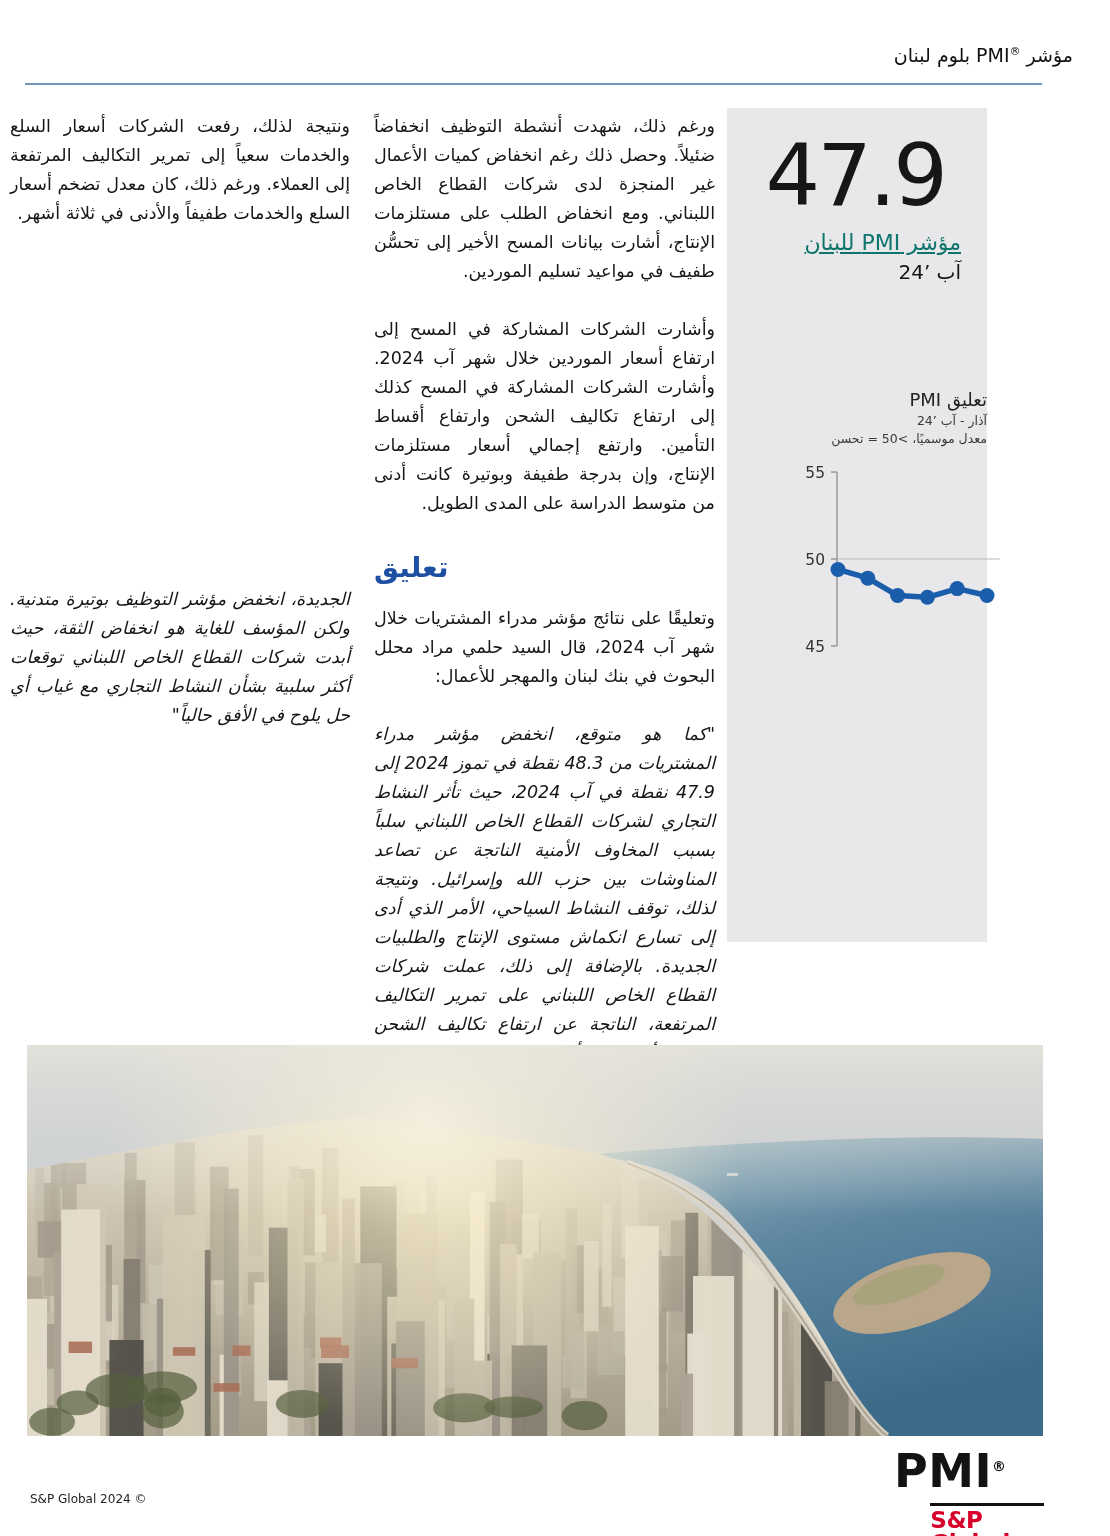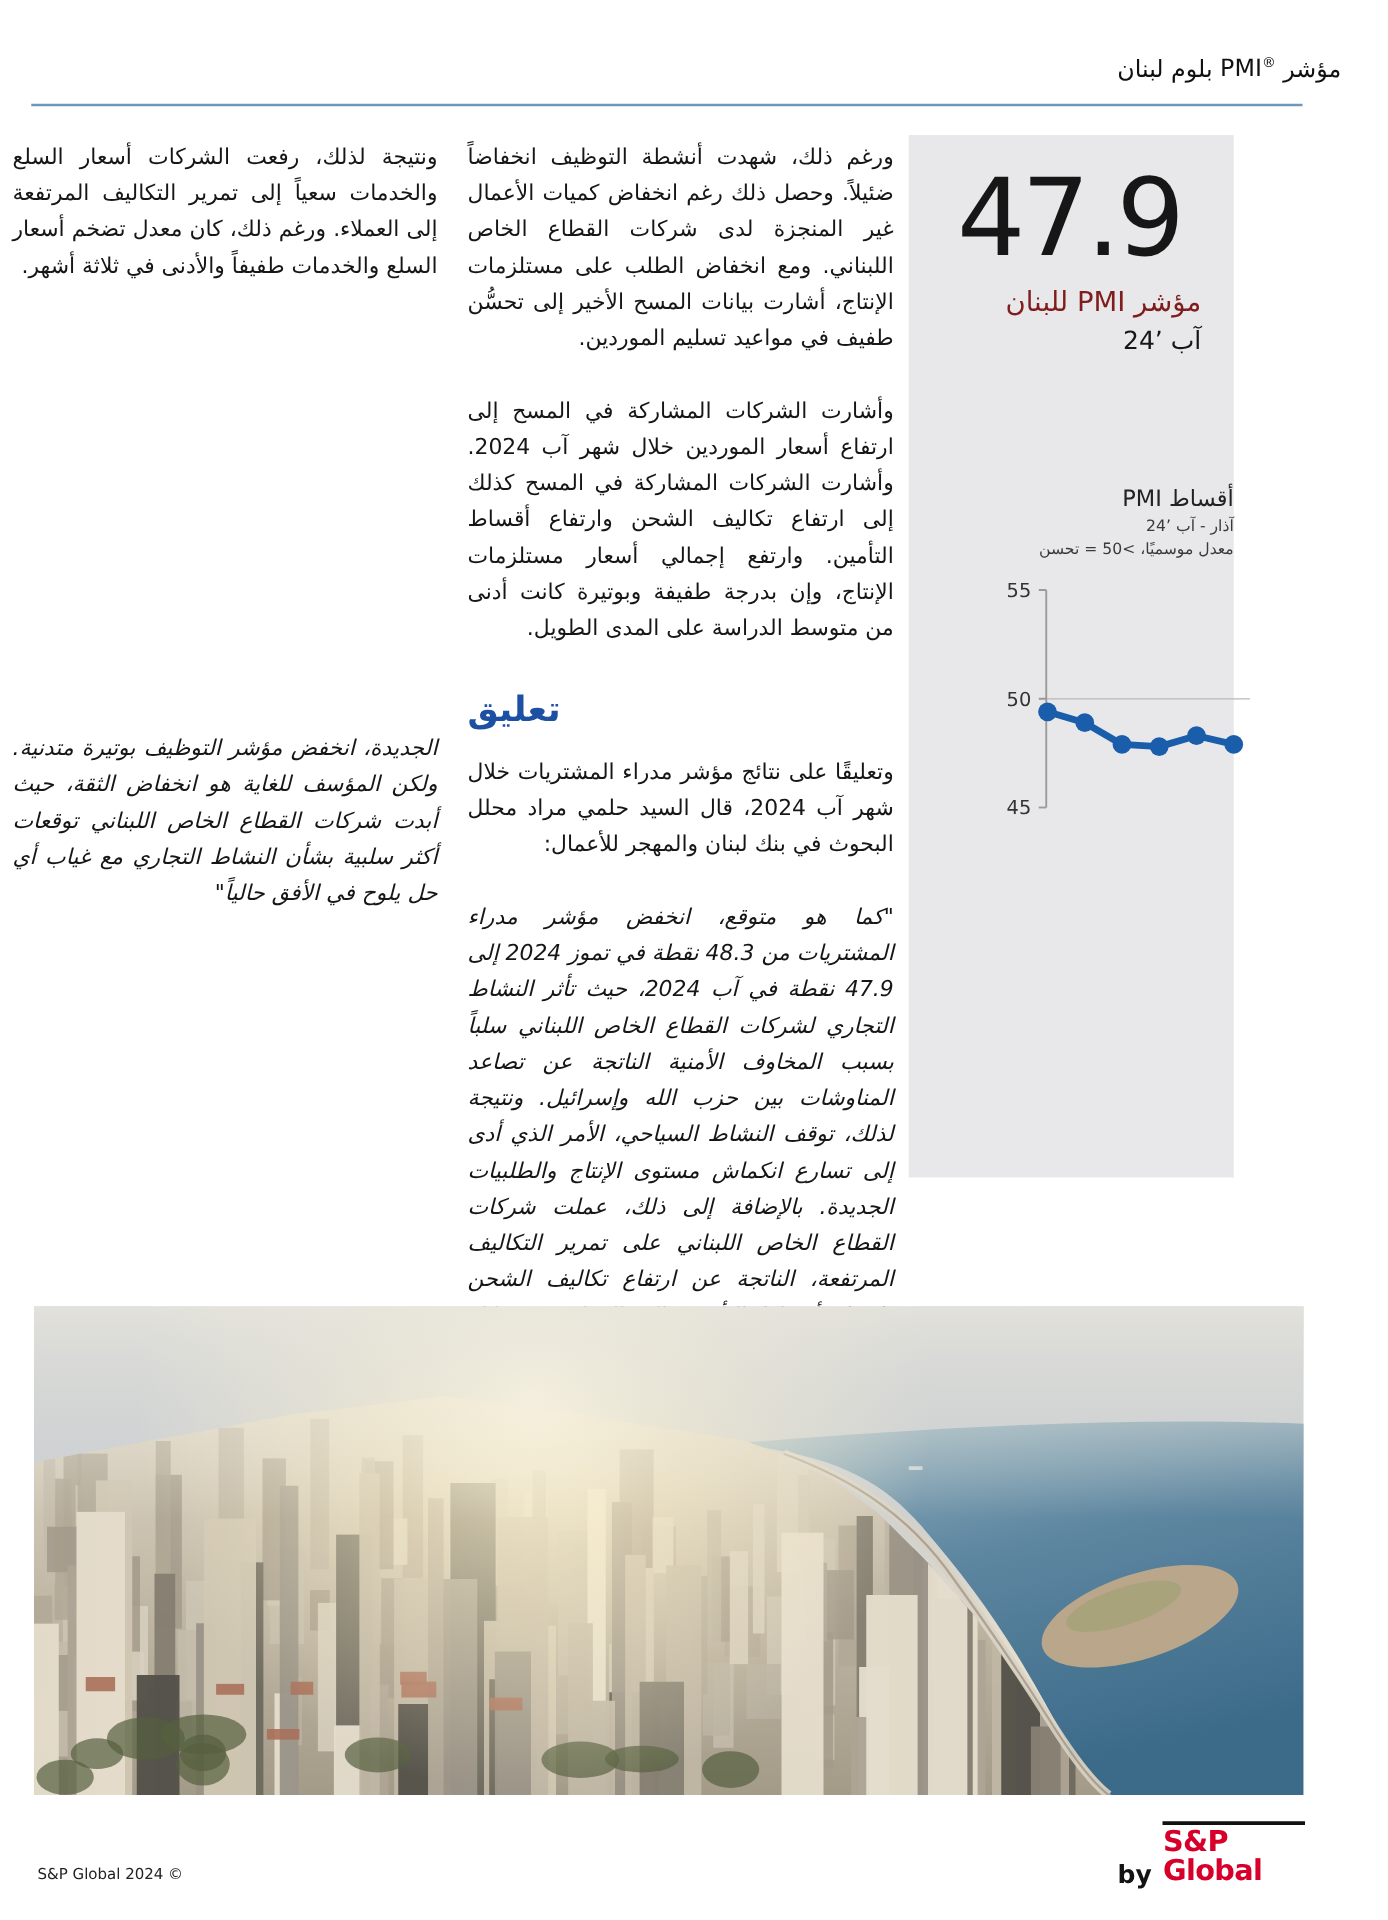--- a/index.html
+++ b/index.html
@@ -22,21 +22,21 @@
   .col-left{left:10px;width:340px;height:780px;}
   .col-mid{left:374px;width:341px;}
   .left-quote{position:absolute;top:473px;right:0;left:0;font-style:italic;}
   .quote{font-style:italic;}
   .comment-heading{color:#1d50a2;font-weight:700;font-size:28px;line-height:1;margin:36px 0 22px 0;text-align:left;}
 
   
   .panel{position:absolute;left:727px;top:108px;width:260px;height:834px;background:#e8e8ea;}
   .panel .big-number{margin-top:24px;padding-right:42px;text-align:right;font-size:86px;line-height:1;
                      letter-spacing:-3px;color:#161616;}
-  .panel .panel-label{margin-top:12px;padding-right:26px;text-align:right;direction:rtl;font-size:22px;color:#7f1d1d;}
+  .panel .panel-label{margin-top:12px;padding-right:26px;text-align:right;direction:rtl;font-size:22px;color:#0f766e;text-decoration:underline;}
   .panel .panel-period{margin-top:5px;padding-right:26px;text-align:right;direction:rtl;font-size:20px;color:#161616;}
   .chart-block{position:absolute;top:280px;left:0;right:0;}
   .chart-head{direction:rtl;text-align:right;padding-left:52px;color:#222;}
   .chart-title{font-size:18px;line-height:1.35;}
   .chart-sub,.chart-note{font-size:12.5px;line-height:1.45;color:#3a3a3a;}
   .chart-block svg{display:block;margin:10px 0 0 68px;}
 
   
   .photo{position:absolute;left:27px;top:1045px;width:1016px;height:391px;overflow:hidden;}
   .photo svg{display:block;}
@@ -76,21 +76,21 @@
     <p class="quote">"كما هو متوقع، انخفض مؤشر مدراء المشتريات من 48.3 نقطة في تموز 2024 إلى 47.9 نقطة في آب 2024، حيث تأثر النشاط التجاري لشركات القطاع الخاص اللبناني سلباً بسبب المخاوف الأمنية الناتجة عن تصاعد المناوشات بين حزب الله وإسرائيل. ونتيجة لذلك، توقف النشاط السياحي، الأمر الذي أدى إلى تسارع انكماش مستوى الإنتاج والطلبيات الجديدة. بالإضافة إلى ذلك، عملت شركات القطاع الخاص اللبناني على تمرير التكاليف المرتفعة، الناتجة عن ارتفاع تكاليف الشحن وارتفاع أقساط التأمين، إلى العملاء من خلال رفع أسعار سلعها وخدماتها. ولكن رغم الانخفاض الكبير في مؤشري الإنتاج والطلبيات</p>
   </div>
 
   <div class="panel">
     <div class="big-number">47.9</div>
     <div class="panel-label">مؤشر PMI للبنان</div>
     <div class="panel-period">آب ’24</div>
 
     <div class="chart-block">
       <div class="chart-head">
-        <div class="chart-title">أقساط PMI</div>
+        <div class="chart-title">تعليق PMI</div>
         <div class="chart-sub">آذار - آب ’24</div>
         <div class="chart-note">معدل موسميًا، &gt;50 = تحسن</div>
       </div>
       <svg id="pmi-chart" width="235" height="205" viewBox="0 0 235 205">
           <line x1="42" y1="100" x2="205" y2="100" stroke="#b9b9b9" stroke-width="1"></line>
           <line x1="42" y1="13" x2="42" y2="187" stroke="#9a9a9a" stroke-width="1.5"></line>
           <line x1="36" y1="13" x2="42" y2="13" stroke="#9a9a9a" stroke-width="1.5"></line>
           <text x="30" y="18.5" text-anchor="end" font-size="15.5" fill="#333" font-family="&quot;DejaVu Sans&quot;,sans-serif">55</text>
           <line x1="36" y1="100" x2="42" y2="100" stroke="#9a9a9a" stroke-width="1.5"></line>
           <text x="30" y="105.5" text-anchor="end" font-size="15.5" fill="#333" font-family="&quot;DejaVu Sans&quot;,sans-serif">50</text>
@@ -313,20 +313,21 @@
       <path d="M600,118 C660,140 700,170 730,210 C762,254 788,292 812,330 C832,362 848,382 860,391" stroke="#8b8478" stroke-width="1.8" fill="none" opacity="0.6"></path>
 
       <circle cx="400" cy="70" r="320" fill="url(#sunGrad)"></circle>
       <rect x="0" y="0" width="1016" height="170" fill="url(#hazeGrad)"></rect>
     </svg>
   </div>
 
   <div class="copyright">S&amp;P Global 2024 ©</div>
 
   <div class="pmi-logo">
+    <div class="pmi-mark"><span>PMI</span><sup>®</sup></div>
     <div class="pmi-by-row">
       <span class="pmi-by">by</span>
       <span class="pmi-brand-wrap">
         <span class="pmi-brand">S&amp;P Global</span>
       </span>
     </div>
   </div>
 
 </div>
 

